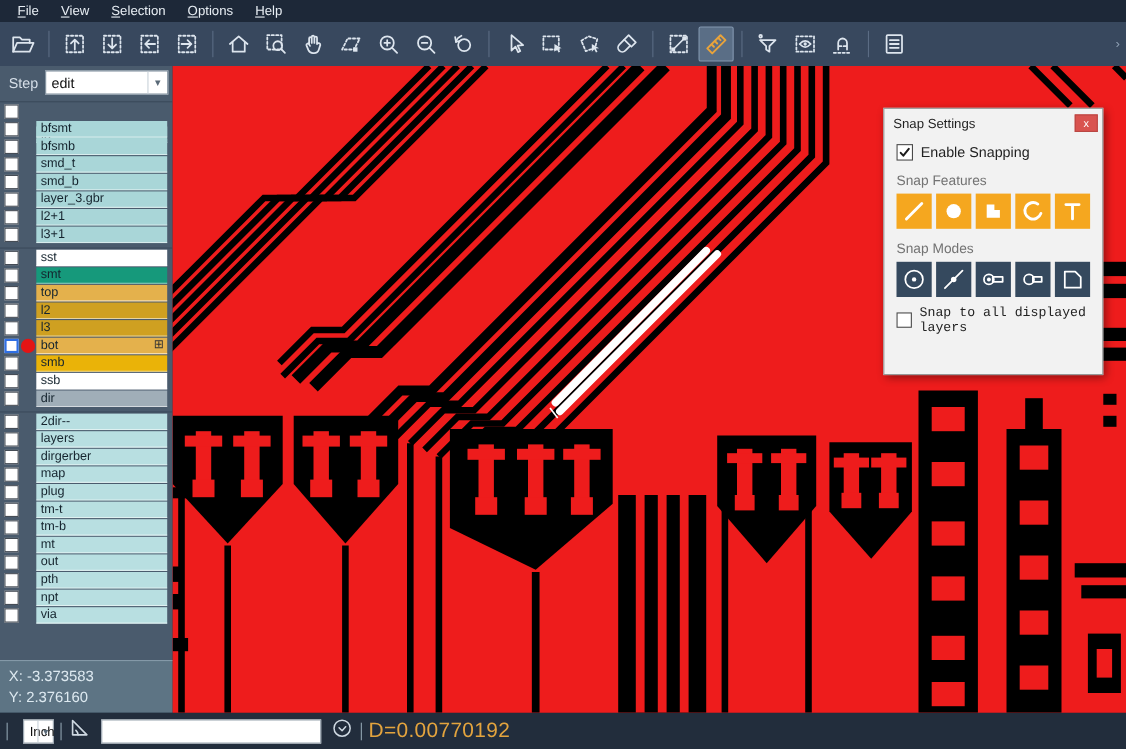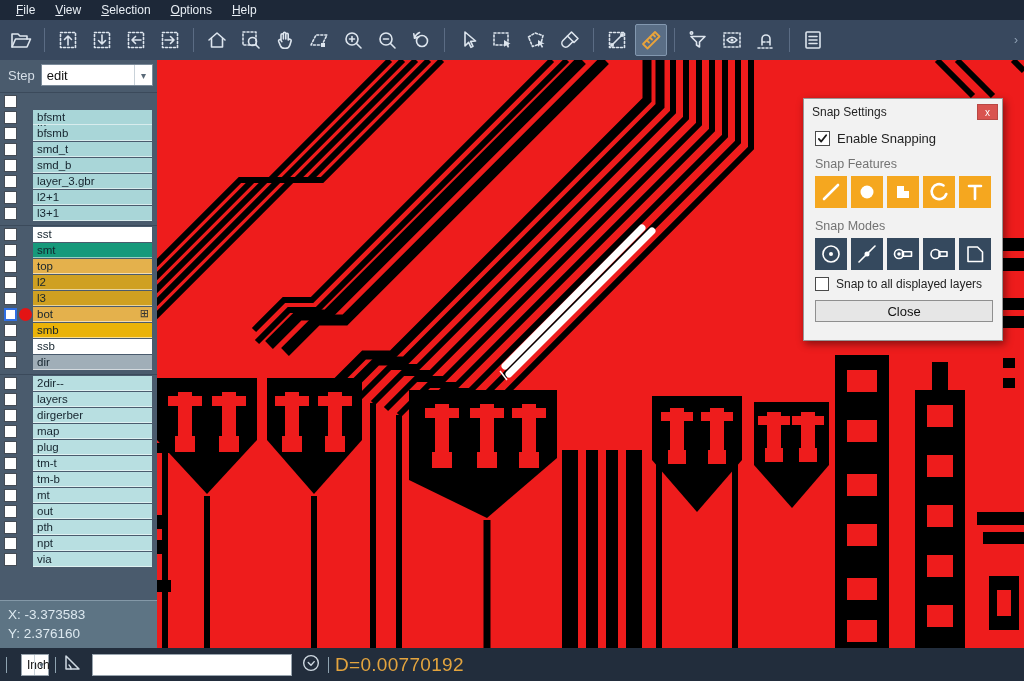--- a/index.html
+++ b/index.html
@@ -78,21 +78,21 @@
             display:flex; align-items:center; justify-content:center; }
   .chkbox svg { stroke:#1c1c1c; stroke-width:2; fill:none; stroke-linecap:round; stroke-linejoin:round; }
   .chk-label { font-size:13px; color:#222; }
   .sect-label { font-size:12.5px; color:#737373; margin-top:11px; }
   .iconrow { display:flex; margin-top:5px; }
   .fbtn { width:32px; height:32px; background:#f5a71f; margin-right:4px; display:flex; align-items:center; justify-content:center; }
   .fbtn:last-child, .mbtn:last-child { margin-right:0; }
   .mbtn { width:32px; height:32px; background:#35495e; margin-right:4px; display:flex; align-items:center; justify-content:center; }
   .fbtn svg, .mbtn svg { stroke:#fff; fill:none; stroke-width:2; stroke-linecap:round; stroke-linejoin:round; }
   .chk-row.small .chkbox { width:14px; height:14px; }
-  .chk-row.small .chk-label { font-size:12px; }
+  .chk-row.small .chk-label { font-size:12px;font-family:Liberation Mono, monospace; }
   .dlg-close-btn { margin:9px 11px 0 11px; width:178px; height:22px; background:#e6e6e6; border:1px solid #8f8f8f;
                    font-size:13px; color:#111; display:flex; align-items:center; justify-content:center; }
 </style>
 </head>
 <body>
 
 <div class="win">
 
   <div class="menubar">
     <span class="menu-item">File</span>
@@ -701,16 +701,15 @@
             <svg width="26" height="26" viewBox="0 0 26 26" style="stroke-width:1.6">
               <path d="M6 6 H15.5 L20.5 11 V20.5 H6 Z"></path>
             </svg>
           </div>
       </div>
       <div class="chk-row small">
         <div class="chkbox" id="snapall-chk"></div>
         <span class="chk-label">Snap to all displayed layers</span>
       </div>
     </div>
-    <div class="dlg-close-btn">Close</div>
   </div>
 
 </div>
 
 </body></html>

